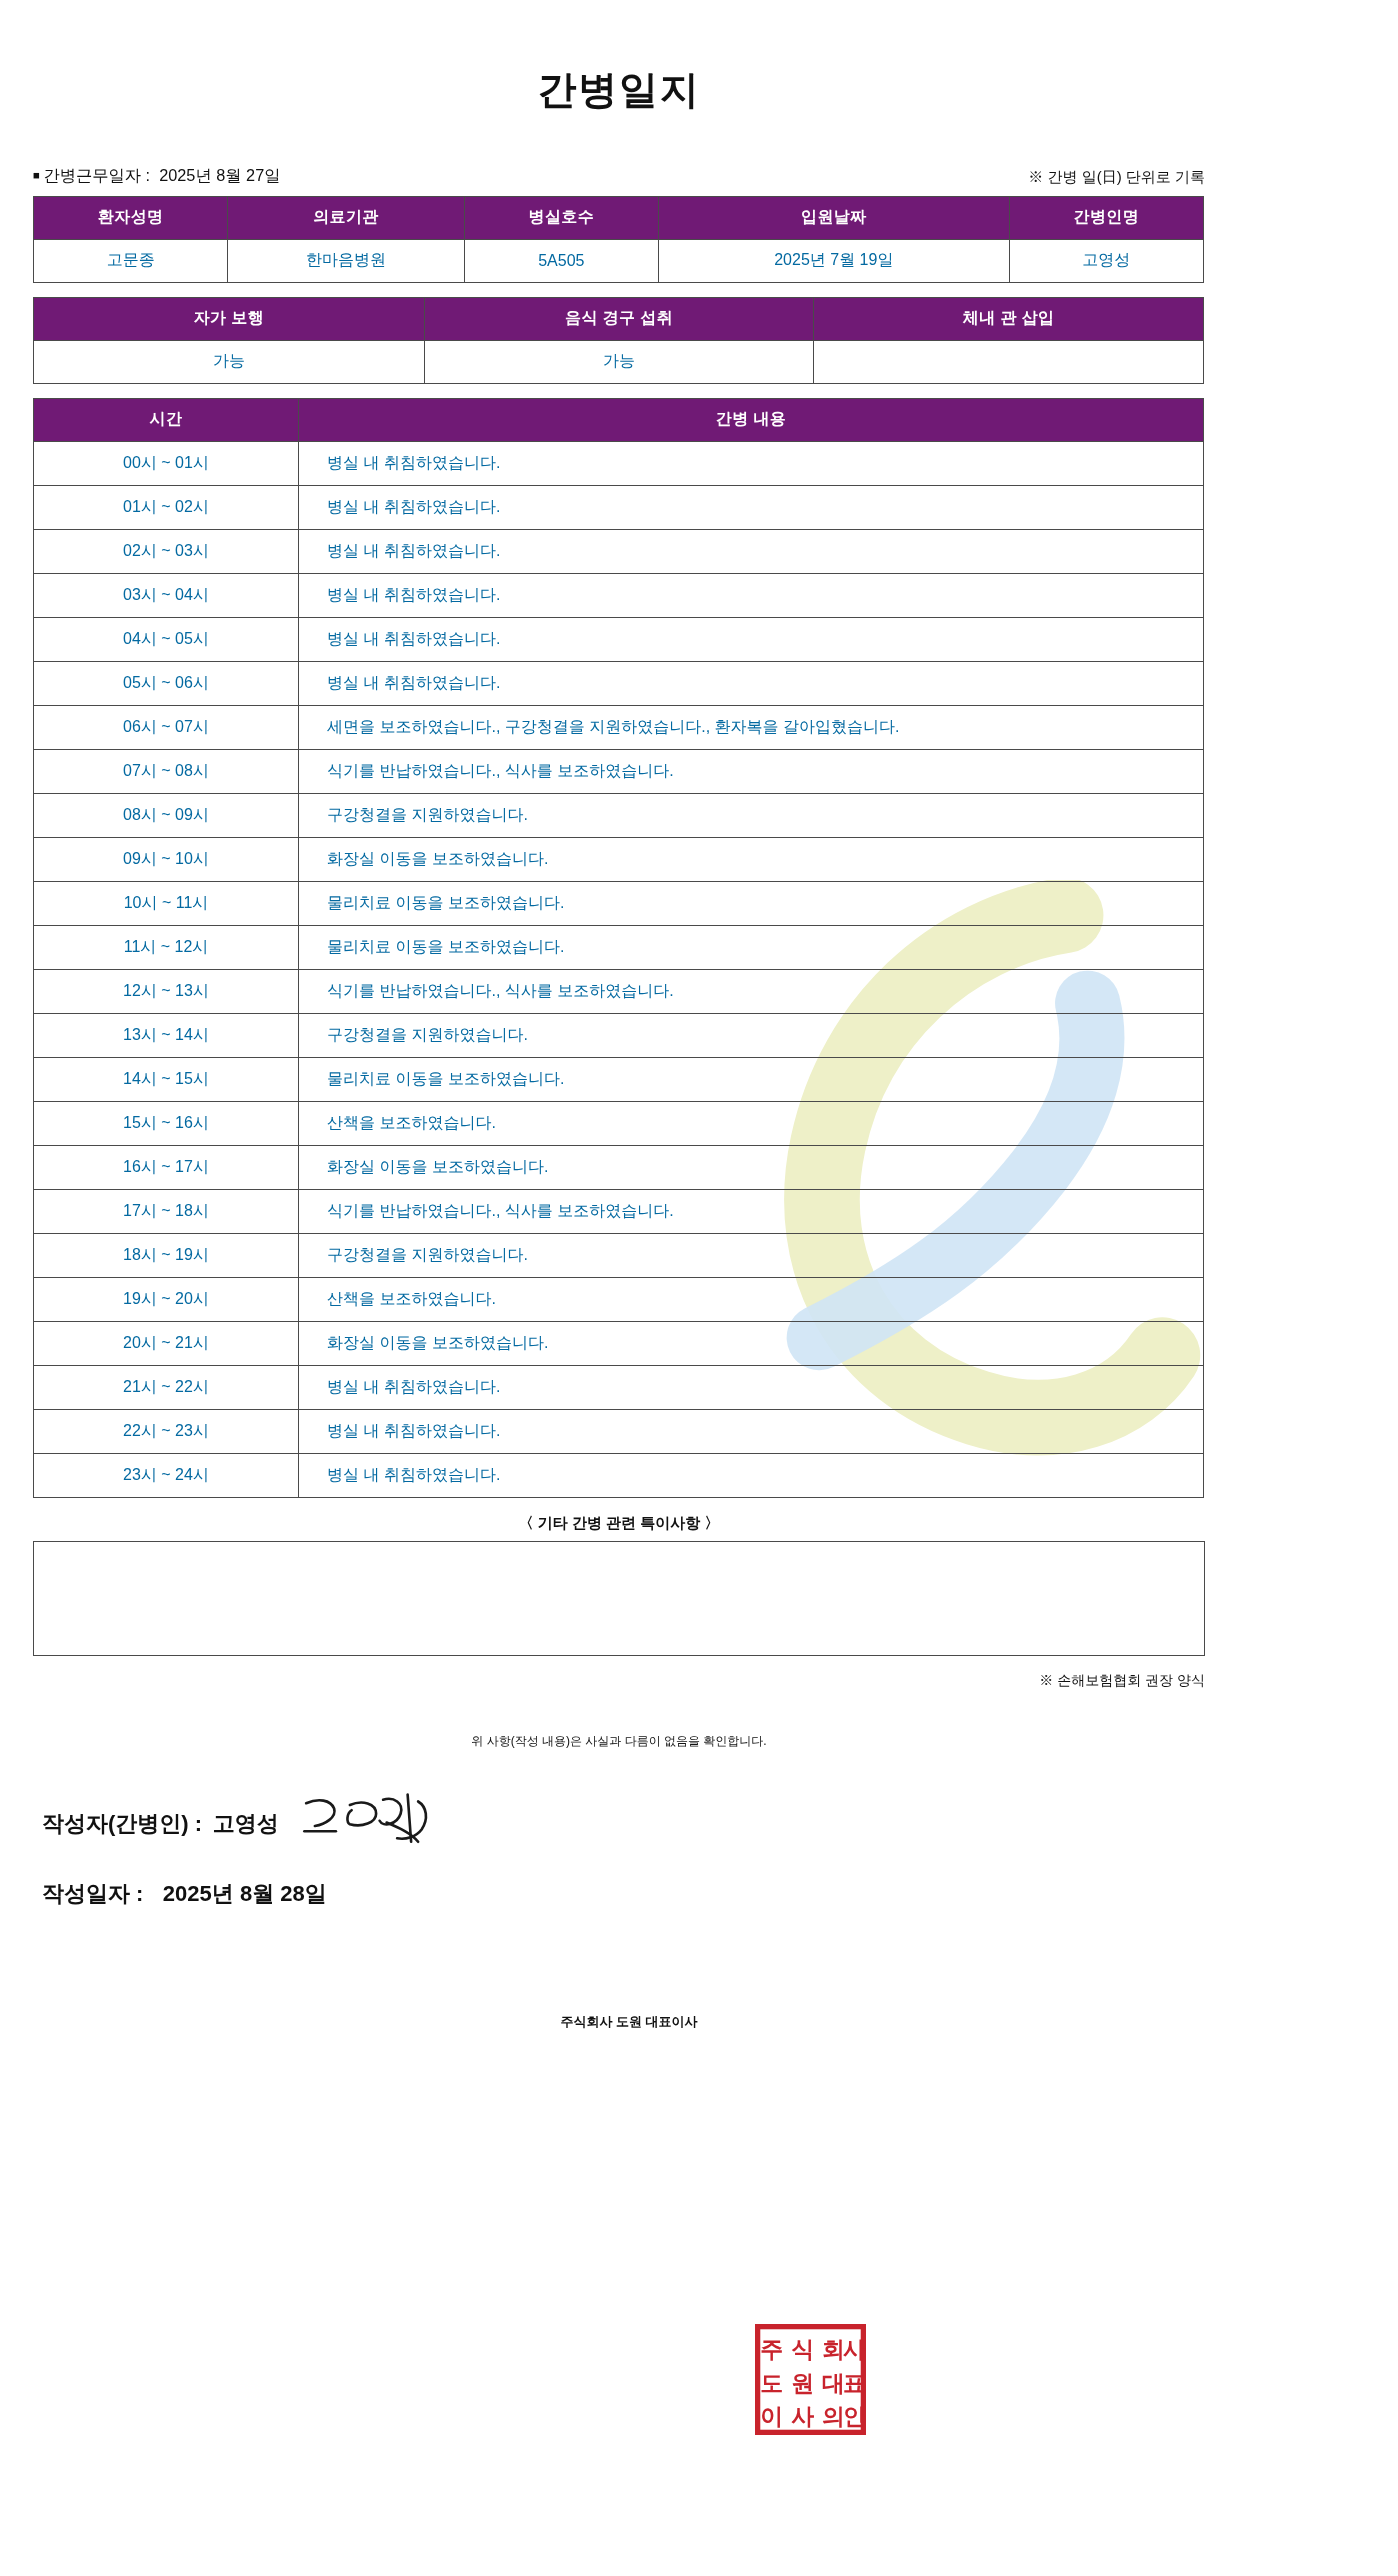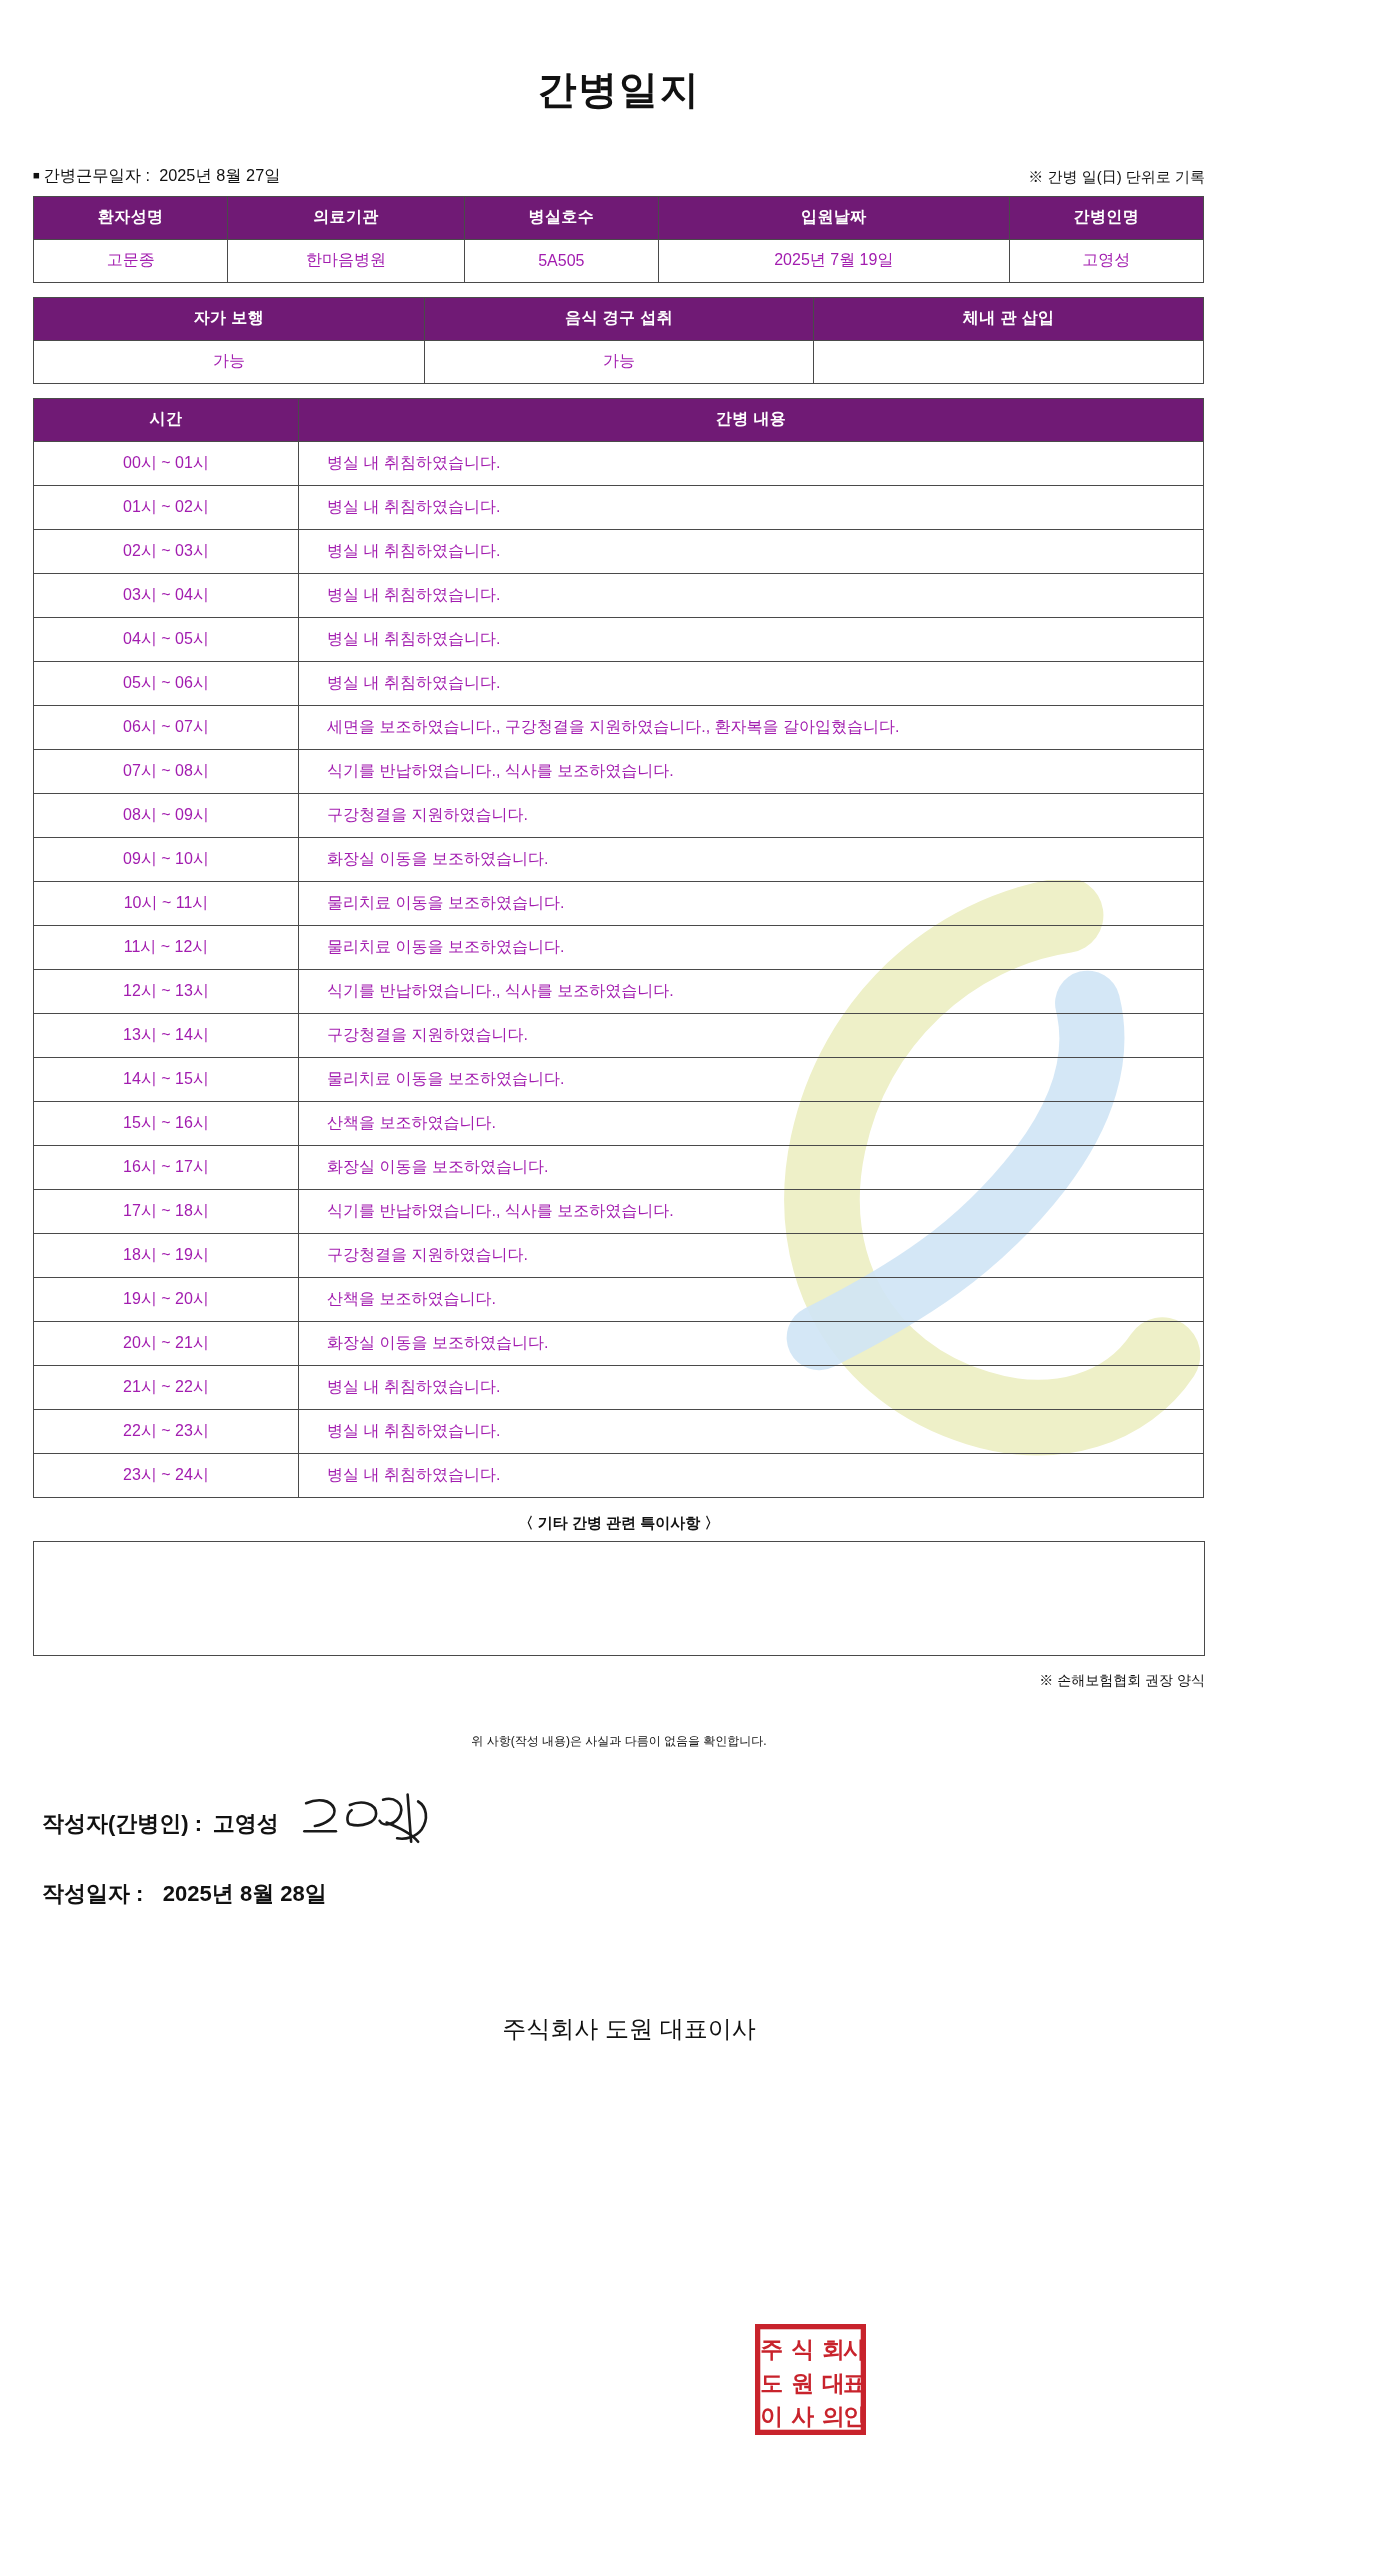--- a/index.html
+++ b/index.html
@@ -87,21 +87,21 @@
     height: 42px;
     background: transparent;
   }
   th {
     background: #701a75;
     color: #ffffff;
     font-weight: bold;
     letter-spacing: 0.4px;
   }
   td {
-    color: #a21caf;
+    color: #0369a1;
   }
 
   .care-table th.time-col { width: 264px; }
   .care-table td.time-cell {
     width: 264px;
     text-align: center;
     font-size: 16px;
   }
   .care-table td.content-cell {
     text-align: left;
@@ -161,22 +161,22 @@
   .sign-img {
     margin-left: 16px;
     width: 150px;
     height: 56px;
     position: relative;
     top: -5.3px;
   }
 
   .company-row {
     text-align: center;
-    font-size: 24px;
-    font-weight: normal;
+    font-size: 13px;
+    font-weight: bold;
     margin-top: 104px;
     position: relative;
     z-index: 2;
     margin-left: 20px;
   }
   .stamp {
     position: absolute;
     left: 755px;
     top: 2324px;
     width: 111px;

